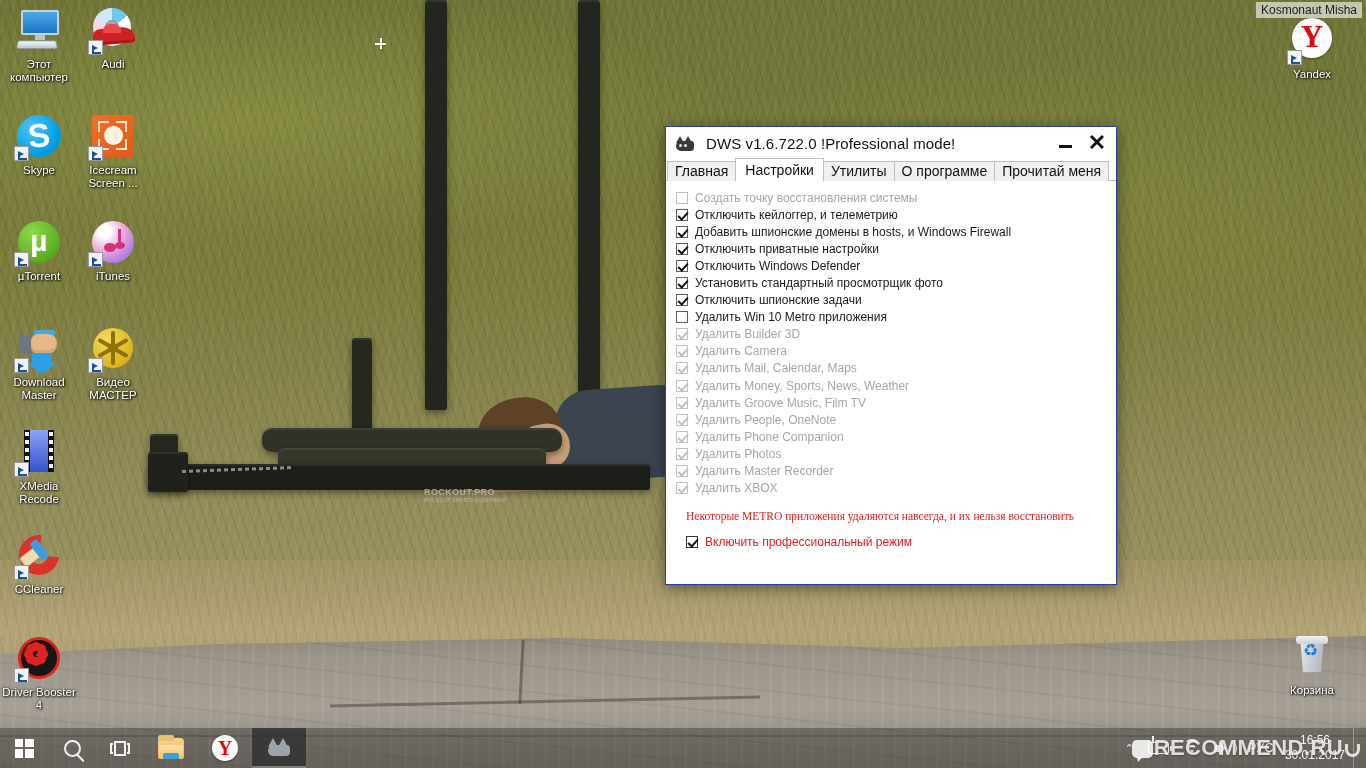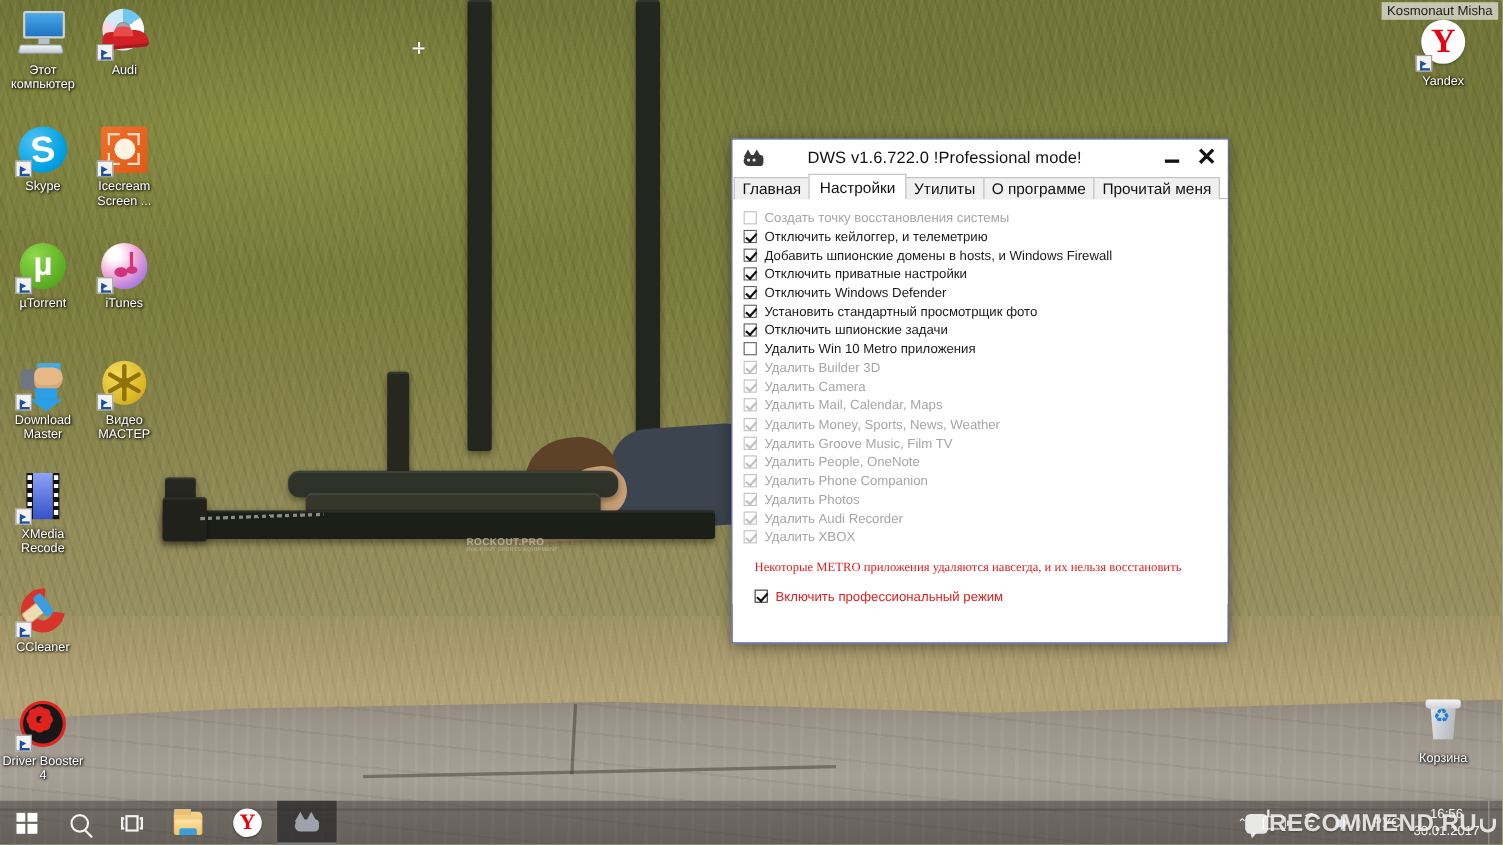--- a/index.html
+++ b/index.html
@@ -271,21 +271,21 @@
   
   #dws-window {
     position:absolute; left:665px; top:126px; width:452px; height:459px;
     background:#ffffff;
     border:1px solid #2b3fa0;
     box-shadow: 0 3px 14px rgba(0,0,0,.45);
     font-family:"Liberation Sans", sans-serif;
   }
   #dws-titlebar {
     height:33px; background:#ffffff; position:relative;
-    display:flex; align-items:center; padding-left:8px;gap:28px;
+    display:flex; align-items:center; padding-left:8px;
   }
   #dws-app-icon {
     width:22px; height:17px; position:relative; flex:0 0 auto; margin-right:10px; margin-top:2px;
   }
   #dws-app-icon .body{
     position:absolute; left:2px; top:5px; width:18px; height:10px;
     background:#3a3a3c; border-radius:9px 5px 6px 8px;
   }
   #dws-app-icon .ear1{ position:absolute; left:2px; top:0px; width:0;height:0;
     border-left:4px solid transparent; border-right:4px solid transparent; border-bottom:7px solid #3a3a3c; }
@@ -721,21 +721,21 @@
       <div class="opt disabled">
         <div class="cb checked disabled"></div>
         <div class="opt-label">Удалить Phone Companion</div>
       </div>
       <div class="opt disabled">
         <div class="cb checked disabled"></div>
         <div class="opt-label">Удалить Photos</div>
       </div>
       <div class="opt disabled">
         <div class="cb checked disabled"></div>
-        <div class="opt-label">Удалить Audi Recorder</div>
+        <div class="opt-label">Удалить Master Recorder</div>
       </div>
       <div class="opt disabled">
         <div class="cb checked disabled"></div>
         <div class="opt-label">Удалить XBOX</div>
       </div>
 
       <div id="dws-warning">Некоторые METRO приложения удаляются навсегда, и их нельзя восстановить</div>
 
       <div id="dws-pro-row">
         <div class="cb checked"></div>

